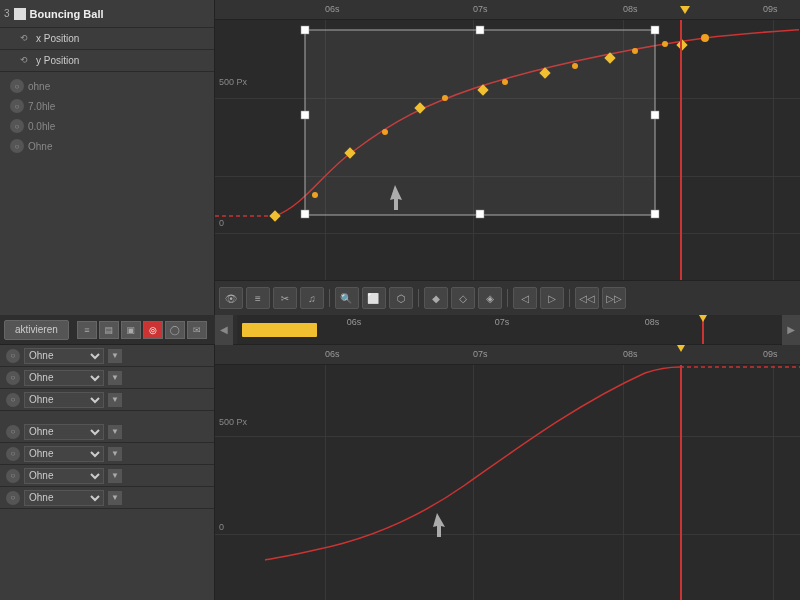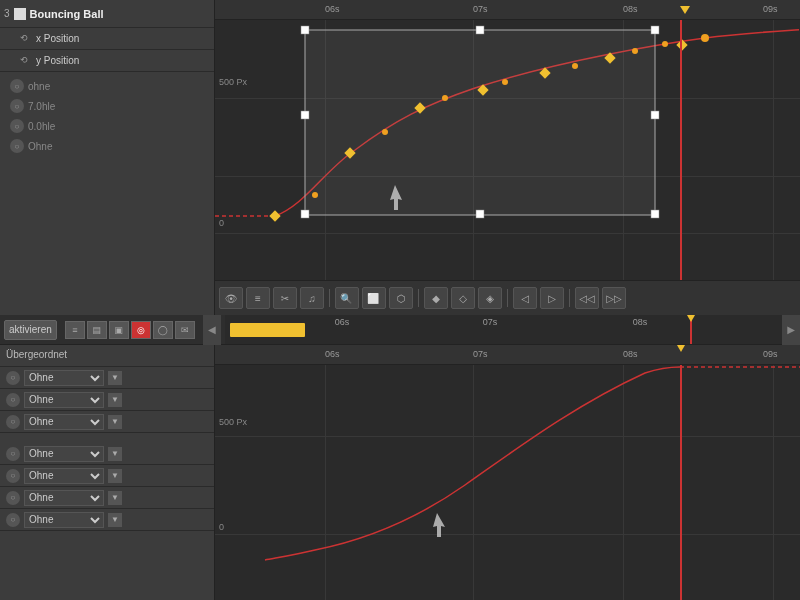--- a/index.html
+++ b/index.html
@@ -206,21 +206,21 @@
       align-items: center;
       border-bottom: 1px solid #222;
       position: relative;
     }
 
     .aktivieren-btn {
       background: #555;
       border: 1px solid #666;
       color: #ccc;
       font-size: 10px;
-      padding: 2px 4px;
+      padding: 2px 10px;
       margin: 0 4px;
       cursor: pointer;
       border-radius: 2px;
       height: 20px;
     }
 
     .mini-icons-strip {
       display: flex;
       gap: 2px;
       margin-left: 4px;
@@ -533,21 +533,20 @@
     <div style="position:absolute;left:465px;top:0;width:2px;height:30px;background:#cc3333;"></div>
 
     <div style="position:absolute;left:462px;top:0;width:0;height:0;border-left:4px solid transparent;border-right:4px solid transparent;border-top:7px solid #f0c030;"></div>
   </div>
   <div class="scroll-btn">▶</div>
 </div>
 
 <div class="bottom-panel">
 
   <div class="sidebar-bottom">
-    <div class="subordinate-header">Übergeordnet</div>
 
     <div class="ohne-row">
       <div class="ohne-icon">○</div>
       <select class="ohne-select">
         <option>Ohne</option>
       </select>
       <div class="ohne-arrow">▼</div>
     </div>
     <div class="ohne-row">
       <div class="ohne-icon">○</div>

